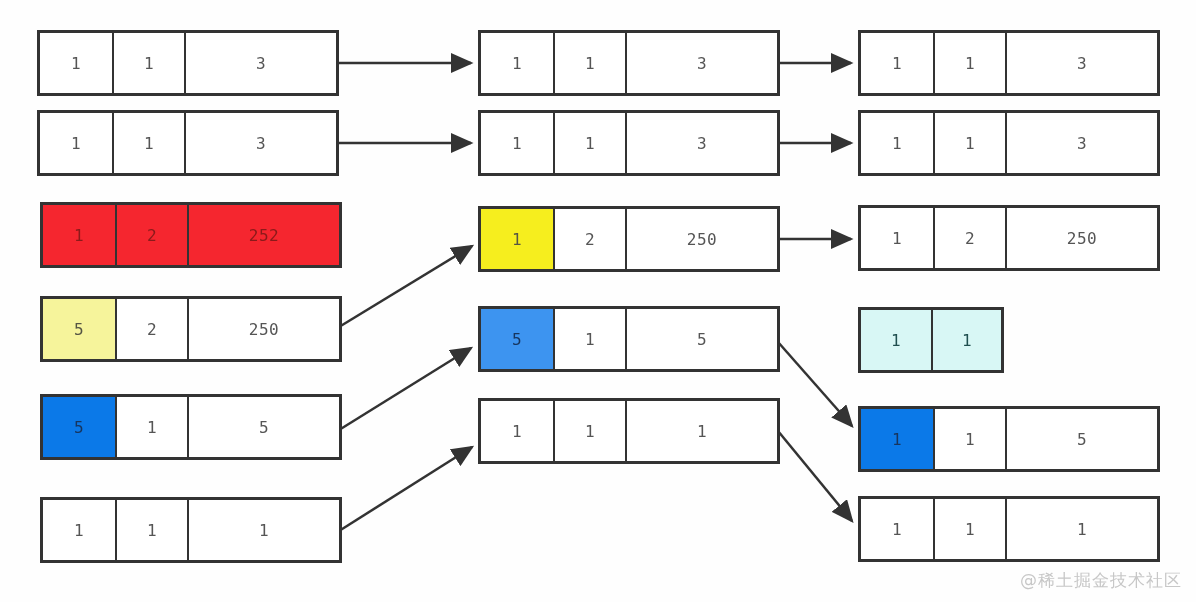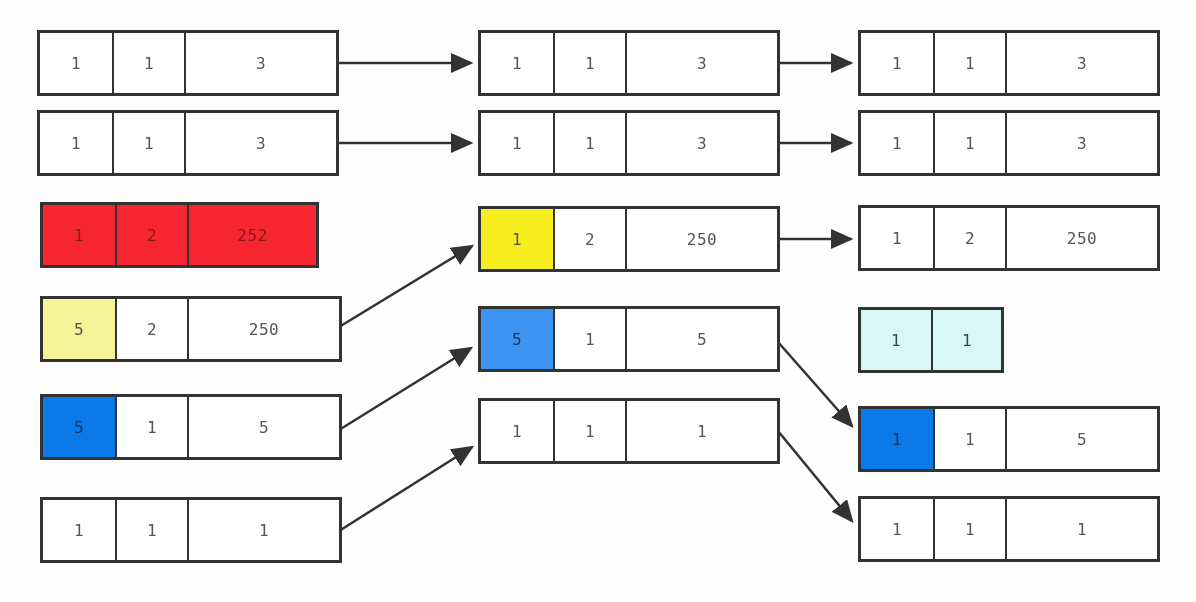--- a/index.html
+++ b/index.html
@@ -91,21 +91,21 @@
         <div class="cell" style="width: 152px; background: rgb(255, 255, 255); color: rgb(85, 85, 85);">3</div>
       </div>
       <div class="box" style="left: 858px; top: 110px; height: 66px;">
         <div class="cell" style="width: 72px; background: rgb(255, 255, 255); color: rgb(85, 85, 85);">1</div>
         <div class="cell" style="width: 72px; background: rgb(255, 255, 255); color: rgb(85, 85, 85);">1</div>
         <div class="cell" style="width: 152px; background: rgb(255, 255, 255); color: rgb(85, 85, 85);">3</div>
       </div>
       <div class="box" style="left: 40px; top: 202px; height: 66px;">
         <div class="cell" style="width: 72px; background: rgb(245, 38, 47); color: rgb(139, 26, 26);">1</div>
         <div class="cell" style="width: 72px; background: rgb(245, 38, 47); color: rgb(139, 26, 26);">2</div>
-        <div class="cell" style="width: 129px; background: rgb(245, 38, 47); color: rgb(139, 26, 26);">252</div>
+        <div class="cell" style="width: 152px; background: rgb(245, 38, 47); color: rgb(139, 26, 26);">252</div>
       </div>
       <div class="box" style="left: 478px; top: 206px; height: 66px;">
         <div class="cell" style="width: 72px; background: rgb(246, 238, 30); color: rgb(85, 85, 68);">1</div>
         <div class="cell" style="width: 72px; background: rgb(255, 255, 255); color: rgb(85, 85, 85);">2</div>
         <div class="cell" style="width: 152px; background: rgb(255, 255, 255); color: rgb(85, 85, 85);">250</div>
       </div>
       <div class="box" style="left: 858px; top: 205px; height: 66px;">
         <div class="cell" style="width: 72px; background: rgb(255, 255, 255); color: rgb(85, 85, 85);">1</div>
         <div class="cell" style="width: 72px; background: rgb(255, 255, 255); color: rgb(85, 85, 85);">2</div>
         <div class="cell" style="width: 152px; background: rgb(255, 255, 255); color: rgb(85, 85, 85);">250</div>
@@ -144,13 +144,14 @@
         <div class="cell" style="width: 72px; background: rgb(255, 255, 255); color: rgb(85, 85, 85);">1</div>
         <div class="cell" style="width: 152px; background: rgb(255, 255, 255); color: rgb(85, 85, 85);">1</div>
       </div>
       <div class="box" style="left: 858px; top: 496px; height: 66px;">
         <div class="cell" style="width: 72px; background: rgb(255, 255, 255); color: rgb(85, 85, 85);">1</div>
         <div class="cell" style="width: 72px; background: rgb(255, 255, 255); color: rgb(85, 85, 85);">1</div>
         <div class="cell" style="width: 152px; background: rgb(255, 255, 255); color: rgb(85, 85, 85);">1</div>
       </div>
     </div>
 
+  <div id="watermark">@稀土掘金技术社区</div>
 </div>
 
 </body></html>

